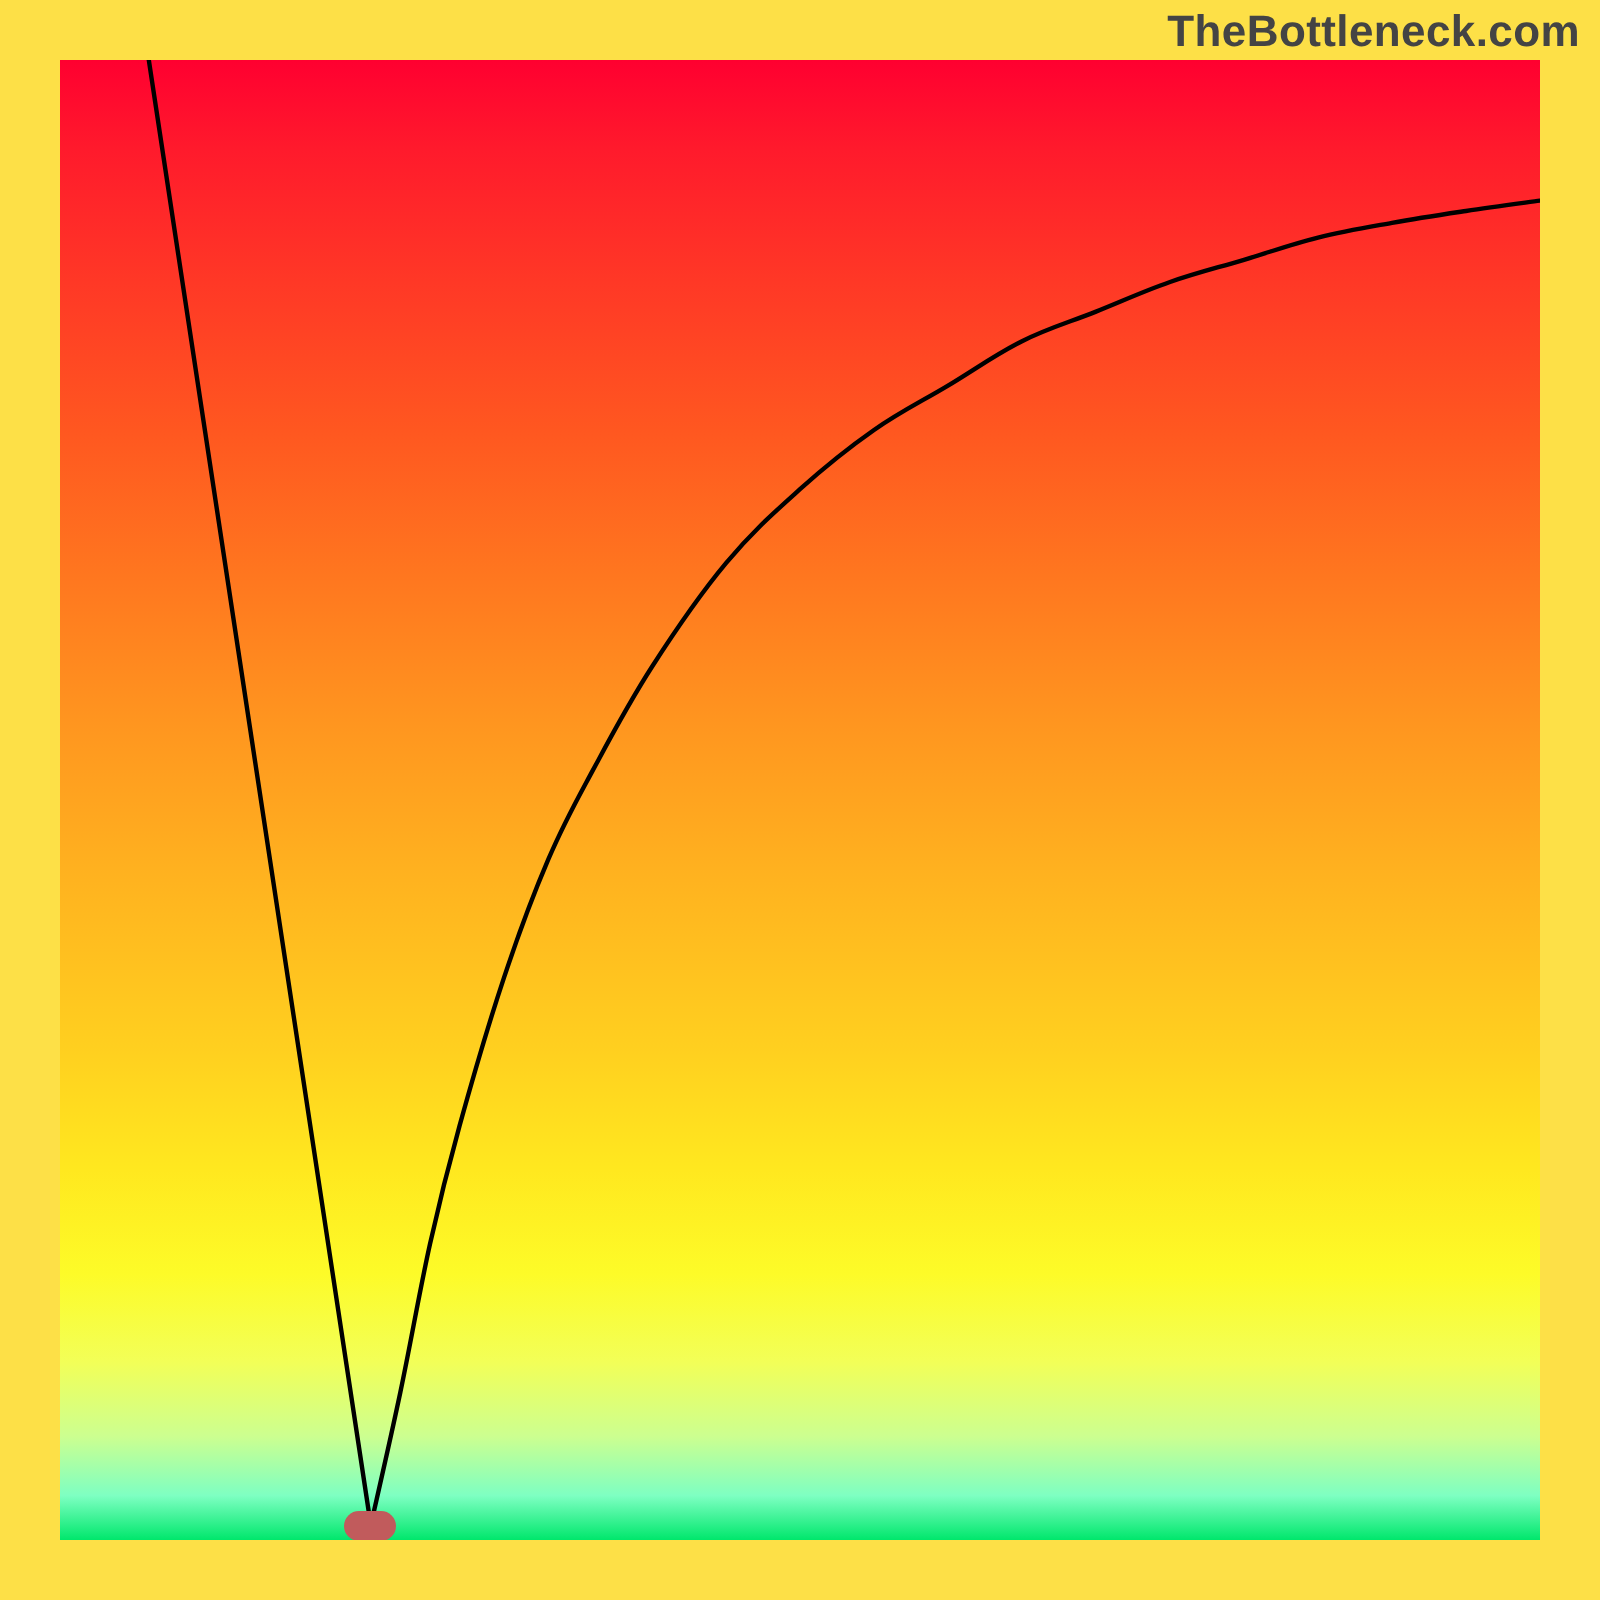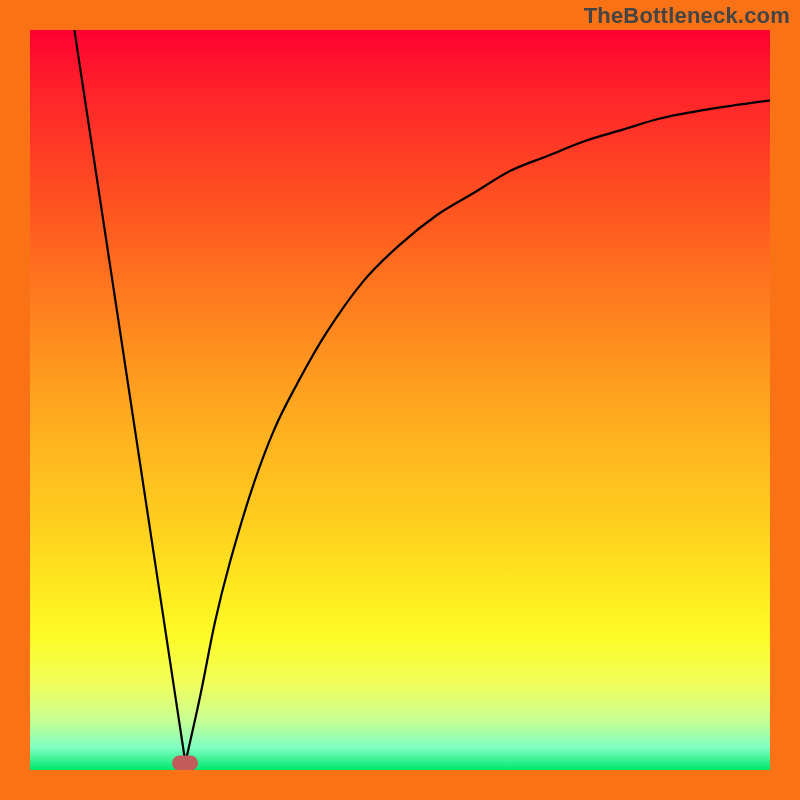--- a/index.html
+++ b/index.html
@@ -8,21 +8,21 @@
     width: 800px;
     height: 800px;
     background: #000;
     font-family: Arial, Helvetica, sans-serif;
     overflow: hidden;
   }
   .frame {
     position: relative;
     width: 800px;
     height: 800px;
-    background: #f97316;
+    background: #fde047;
   }
   .watermark {
     position: absolute;
     top: 3px;
     right: 10px;
     color: #444;
     font-size: 22px;
     font-weight: bold;
     letter-spacing: 0.2px;
     z-index: 10;

